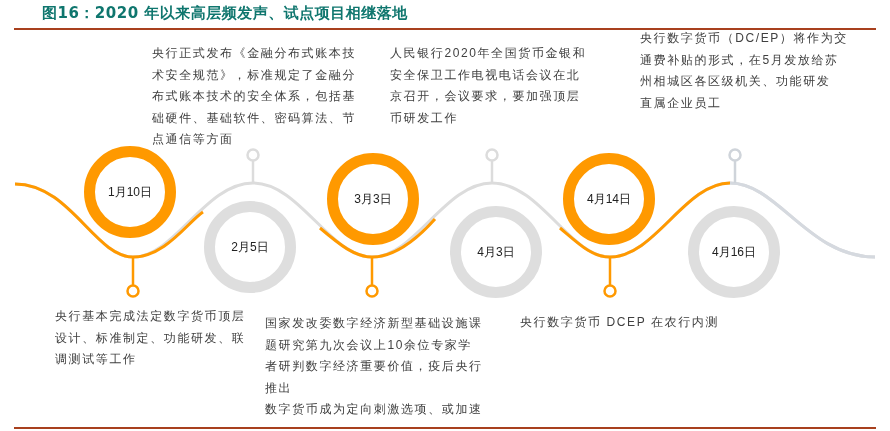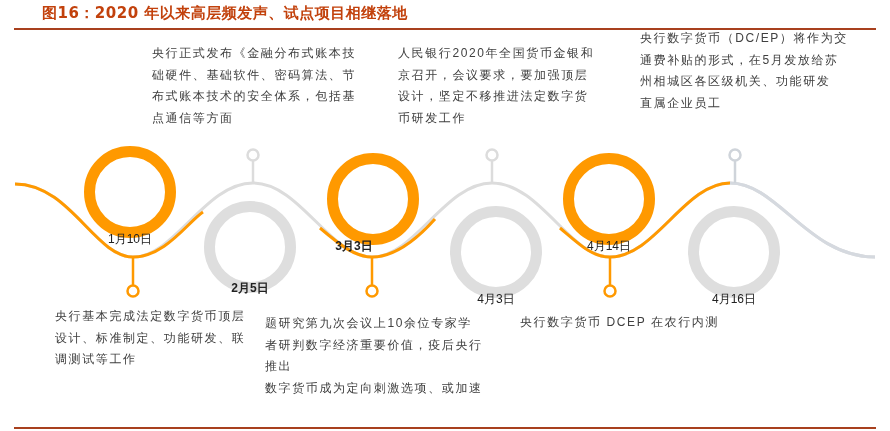--- a/index.html
+++ b/index.html
@@ -1,27 +1,27 @@
 <!DOCTYPE html>
 <html><head>
 <meta charset="utf-8">
 <style>
   html, body { margin: 0; padding: 0; background: #ffffff; }
   body { width: 890px; height: 431px; position: relative; overflow: hidden;
          font-family: "DejaVu Sans", "Liberation Sans", sans-serif; }
   .title { position: absolute; left: 14px; top: 4px; font-size: 15px; font-weight: bold;
-           color: #c2410c; letter-spacing: 0.5px; white-space: nowrap;
+           color: #0f766e; letter-spacing: 0.5px; white-space: nowrap;
            font-family: "DejaVu Sans", sans-serif; padding-left: 28px; }
   .rule { position: absolute; left: 14px; right: 14px; height: 2px; background: #a8401e; }
   .rule.top { top: 28px; }
   .rule.bottom { top: 427px; }
   .note { position: absolute; font-family: Liberation Sans, sans-serif;
           font-size: 12px; line-height: 21.5px; color: #404040; letter-spacing: 1.6px; }
   .date { position: absolute; font-size: 12px; color: #222; text-align: center;
-          width: 80px; font-family: "Liberation Sans", sans-serif; margin-top: 47px; }
+          width: 80px; font-family: "Liberation Sans", sans-serif; }
   svg.stage { position: absolute; left: 0; top: 0; }
 </style>
 </head>
 <body>
 
 <div class="title">图16：2020 年以来高层频发声、试点项目相继落地</div>
 <div class="rule top"></div>
 
 <svg class="stage" width="890" height="431" viewBox="0 0 890 431">
 
@@ -60,51 +60,53 @@
 
   <circle cx="130" cy="192" r="40.5" fill="#fff" stroke="#ff9900" stroke-width="11"></circle>
   <circle cx="250" cy="247" r="40.5" fill="#fff" stroke="#dedede" stroke-width="11"></circle>
   <circle cx="373" cy="199" r="40.5" fill="#fff" stroke="#ff9900" stroke-width="11"></circle>
   <circle cx="496" cy="252" r="40.5" fill="#fff" stroke="#dedede" stroke-width="11"></circle>
   <circle cx="609" cy="199" r="40.5" fill="#fff" stroke="#ff9900" stroke-width="11"></circle>
   <circle cx="734" cy="252" r="40.5" fill="#fff" stroke="#dedede" stroke-width="11"></circle>
 </svg>
 
 <div class="date" style="left:90px; top:184px;">1月10日</div>
-<div class="date" style="left:210px; top:233px;font-weight:bold;">2月5日</div>
-<div class="date" style="left:314px; top:191px;font-weight:bold;">3月3日</div>
+<div class="date" style="left:210px; top:239px;">2月5日</div>
+<div class="date" style="left:333px; top:191px;">3月3日</div>
 <div class="date" style="left:456px; top:244px;">4月3日</div>
 <div class="date" style="left:569px; top:191px;">4月14日</div>
 <div class="date" style="left:694px; top:244px;">4月16日</div>
 
 <div class="note" style="left:152px; top:43px;">
   <div>央行正式发布《金融分布式账本技</div>
+  <div>术安全规范》，标准规定了金融分</div>
+  <div>布式账本技术的安全体系，包括基</div>
   <div>础硬件、基础软件、密码算法、节</div>
-  <div>布式账本技术的安全体系，包括基</div>
   <div>点通信等方面</div>
 </div>
-<div class="note" style="left:398px; top:43px;">
+<div class="note" style="left:390px; top:43px;">
   <div>人民银行2020年全国货币金银和</div>
+  <div>安全保卫工作电视电话会议在北</div>
   <div>京召开，会议要求，要加强顶层</div>
-  <div>设计，坚定不移推进法定数字货</div>
   <div>币研发工作</div>
 </div>
 <div class="note" style="left:640px; top:28px;">
   <div>央行数字货币（DC/EP）将作为交</div>
   <div>通费补贴的形式，在5月发放给苏</div>
   <div>州相城区各区级机关、功能研发</div>
   <div>直属企业员工</div>
 </div>
 
 <div class="note" style="left:55px; top:306px;">
   <div>央行基本完成法定数字货币顶层</div>
   <div>设计、标准制定、功能研发、联</div>
   <div>调测试等工作</div>
 </div>
 <div class="note" style="left:265px; top:313px;">
+  <div>国家发改委数字经济新型基础设施课</div>
   <div>题研究第九次会议上10余位专家学</div>
   <div>者研判数字经济重要价值，疫后央行</div>
   <div>推出</div>
   <div>数字货币成为定向刺激选项、或加速</div>
 </div>
 <div class="note" style="left:520px; top:312px;">
   <div>央行数字货币 DCEP 在农行内测</div>
 </div>
 
 <div class="rule bottom"></div>

